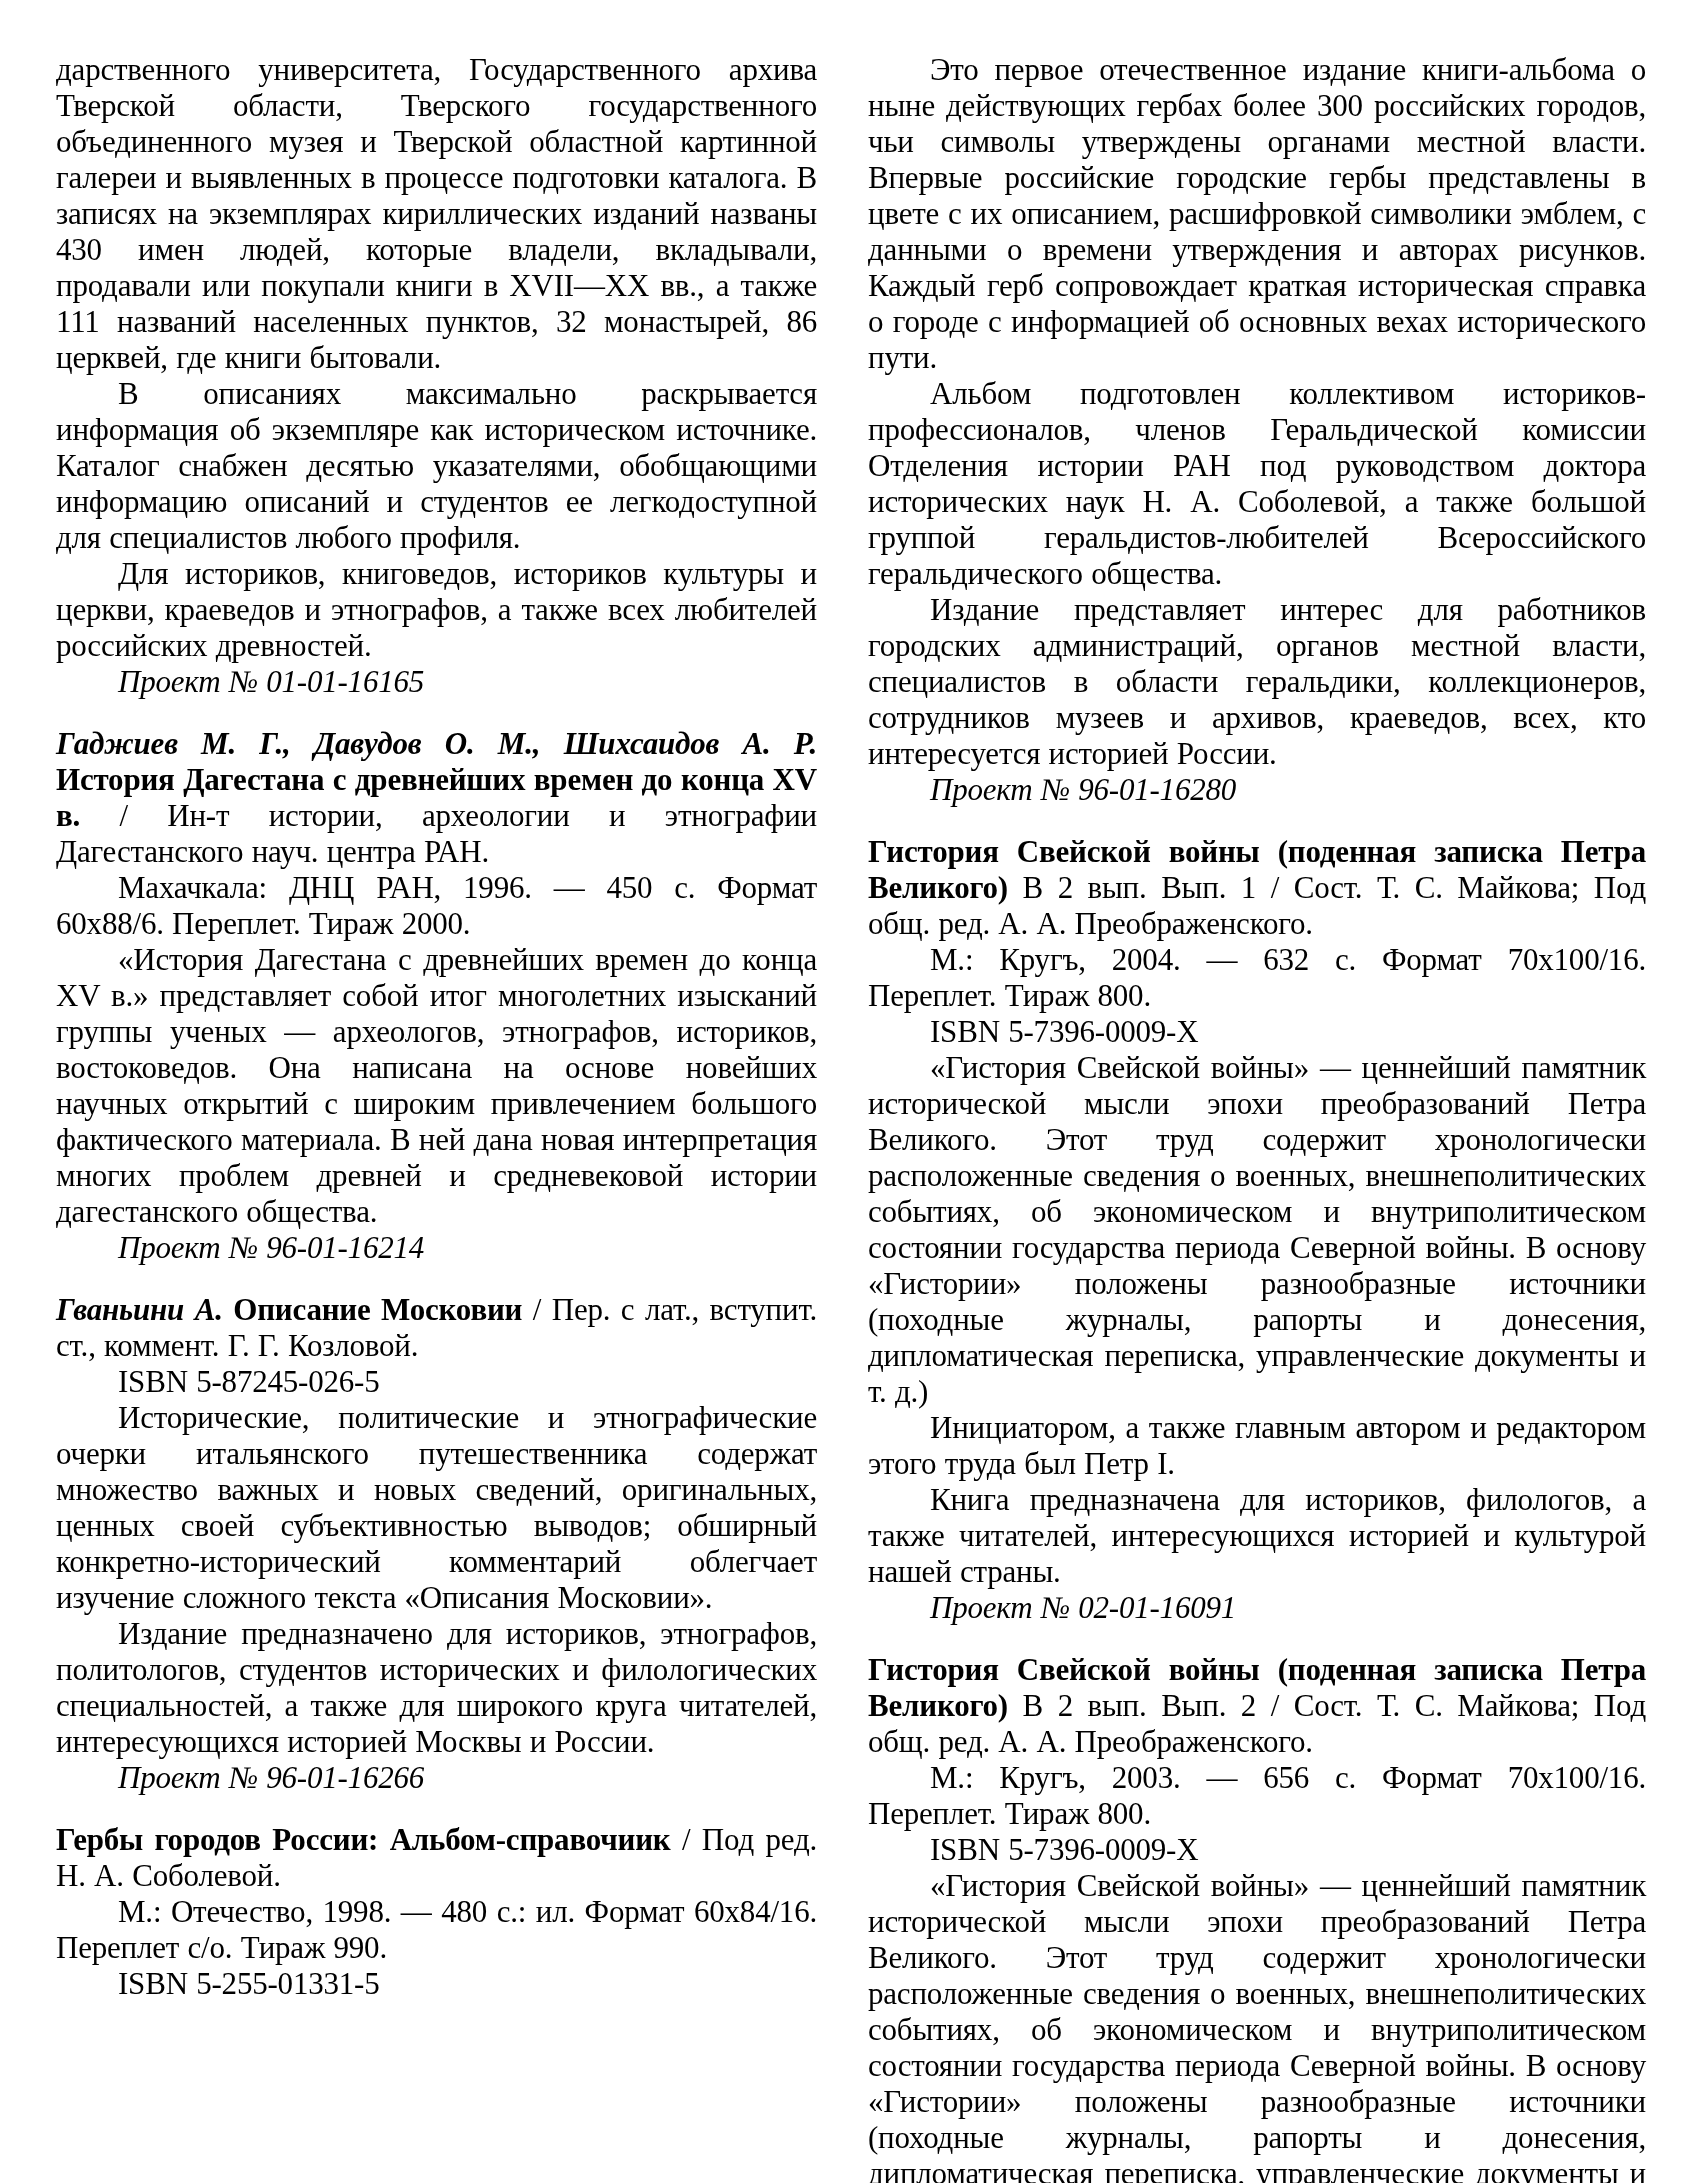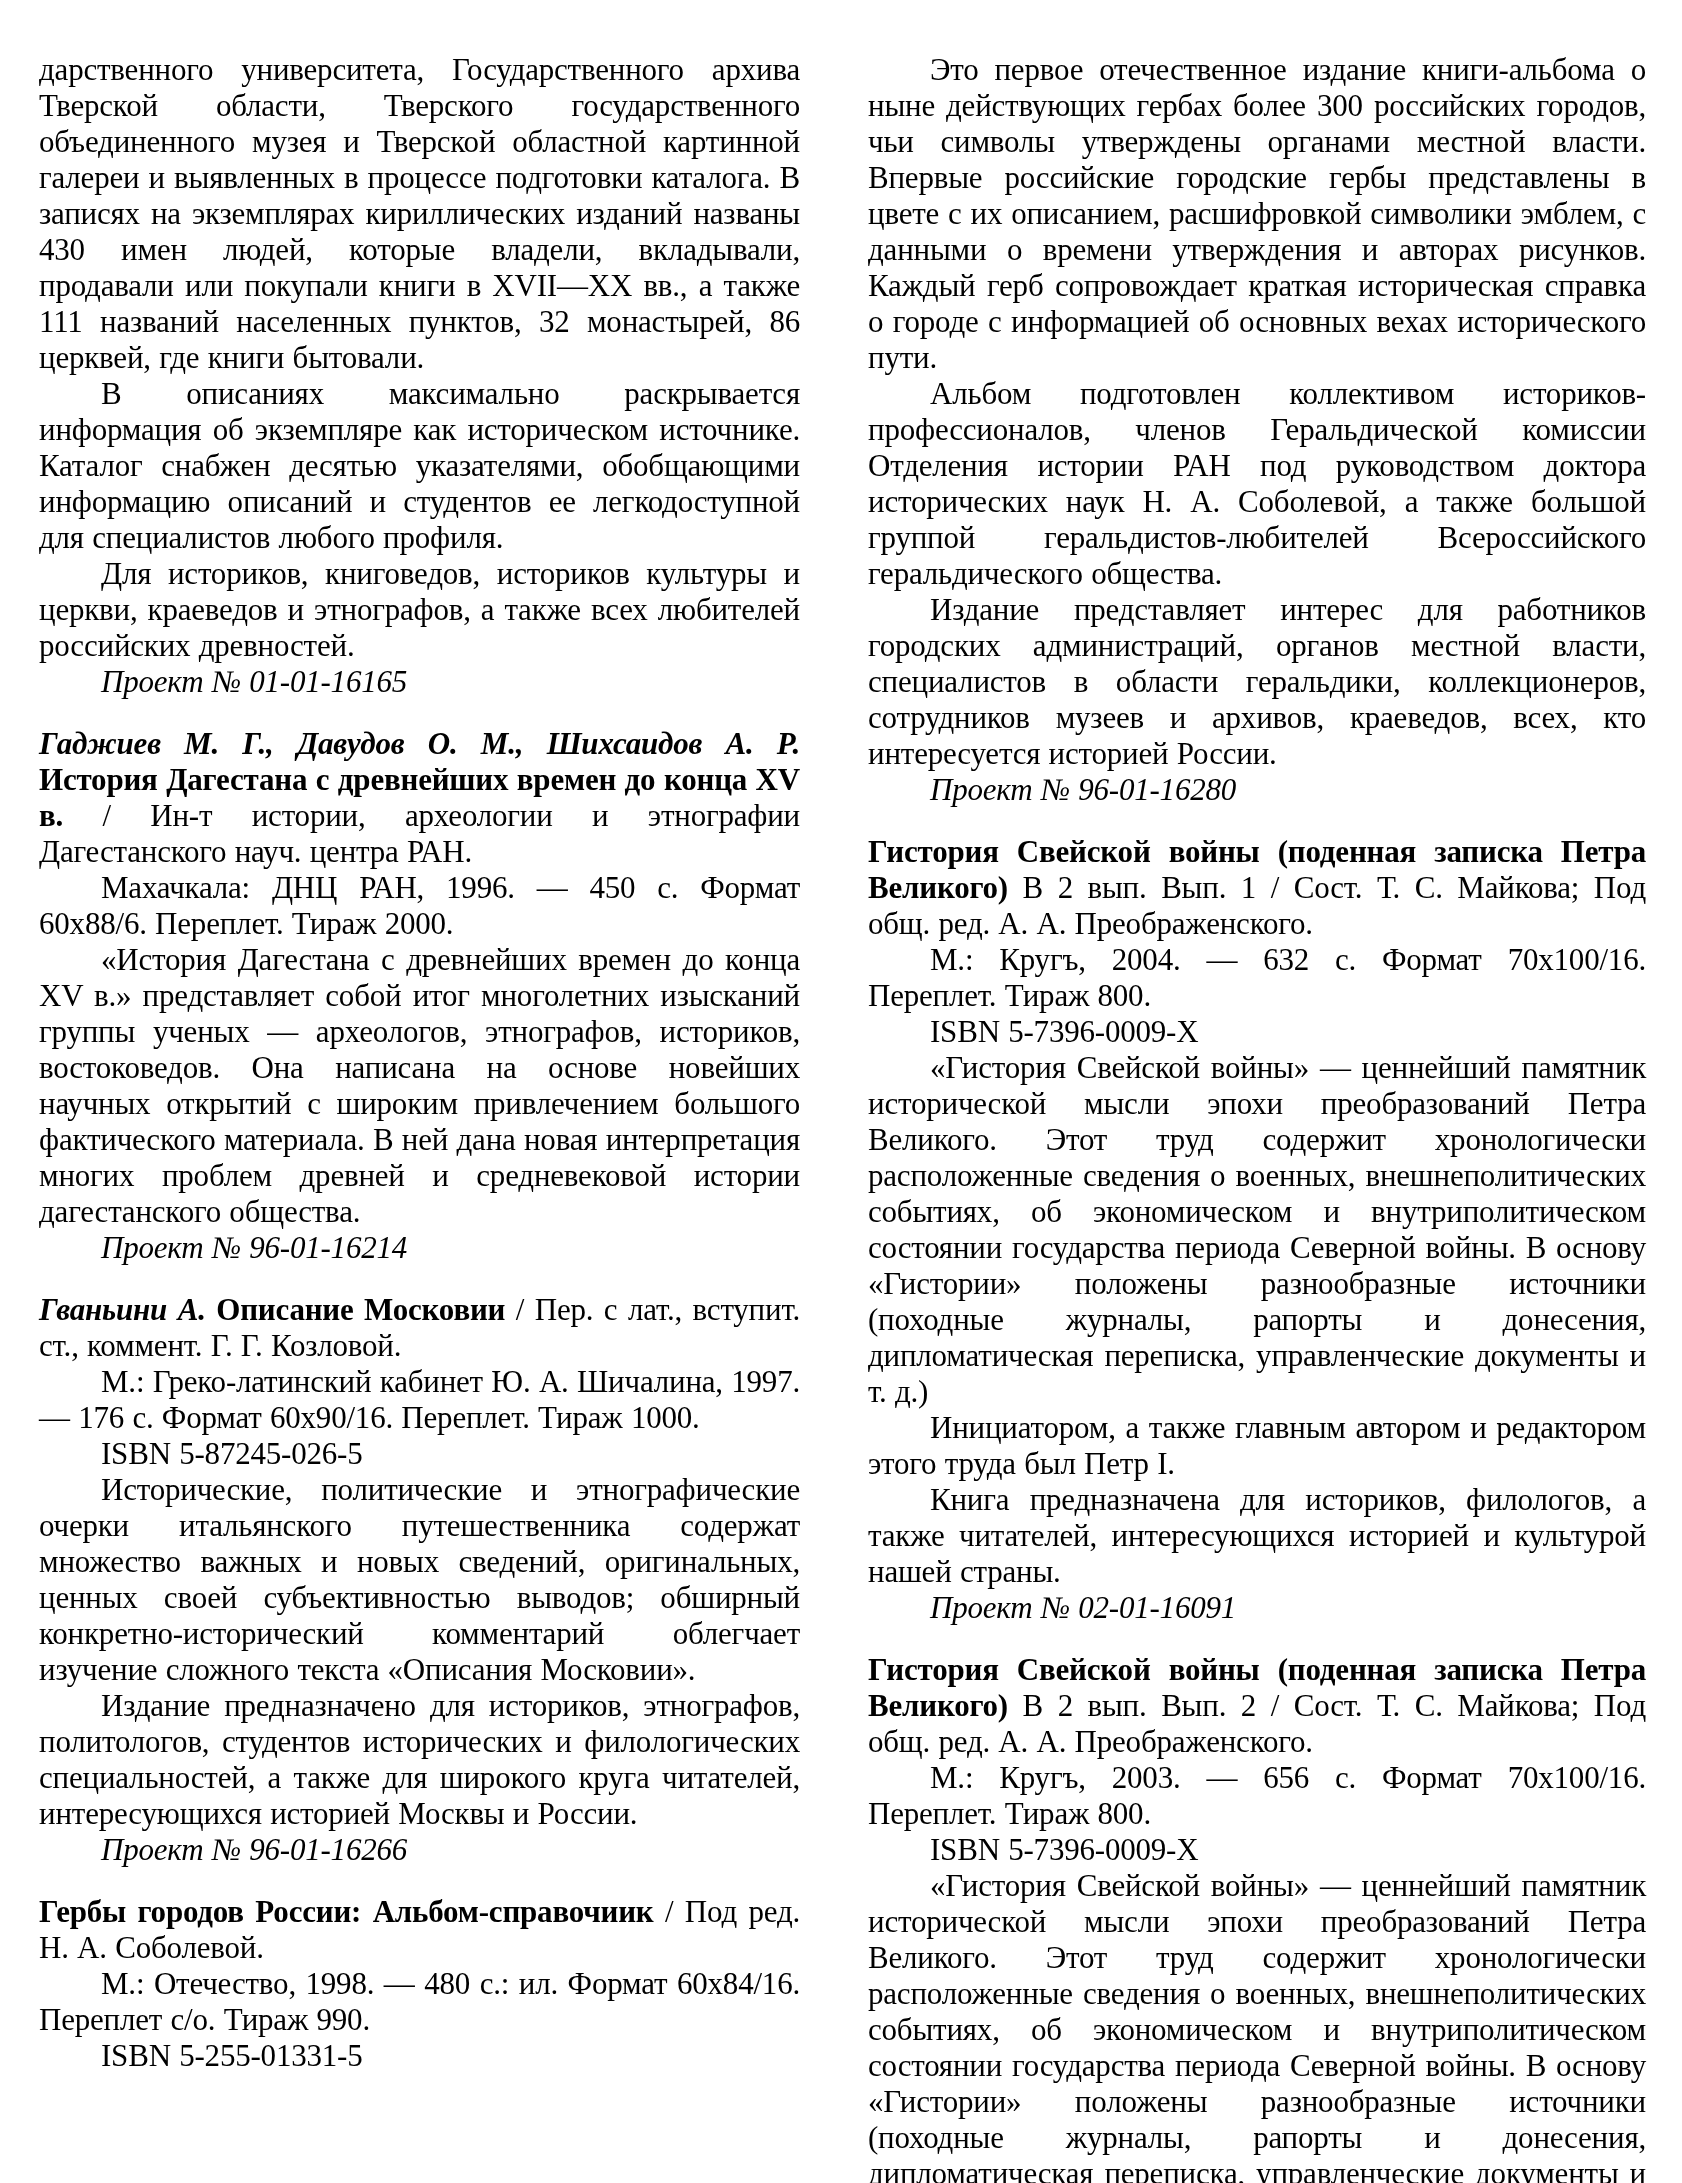--- a/index.html
+++ b/index.html
@@ -13,21 +13,21 @@
     height: 2183px;
     background: #ffffff;
     color: #000000;
     font-family: "Liberation Serif", "DejaVu Serif", serif;
     overflow: hidden;
   }
   .column {
     position: absolute;
     top: 52px;
   }
-  .column-left  { left: 39px;   width: 761px;  }
+  .column-left  { left: 56px;   width: 761px;  }
   .column-right { left: 868px; width: 778px; }
 
   .block {
     margin: 0;
     font-size: 31px;
     line-height: 36px;
     text-align: justify;
     letter-spacing: -0.2px;
     word-spacing: 0.8px;
   }
@@ -47,21 +47,20 @@
   <div class="column column-left">
       <p class="block body"><span class="r">дарственного университета, Государственного архива Тверской области, Тверского государственного объединенного музея и Тверской областной картинной галереи и выявленных в процессе подготовки каталога. В записях на экземплярах кириллических изданий названы 430 имен людей, которые владели, вкладывали, продавали или покупали книги в XVII—XX вв., а также 111 названий населенных пунктов, 32 монастырей, 86 церквей, где книги бытовали.</span></p>
       <p class="block body indent"><span class="r">В описаниях максимально раскрывается информация об экземпляре как историческом источнике. Каталог снабжен десятью указателями, обобщающими информацию описаний и студентов ее легкодоступной для специалистов любого профиля.</span></p>
       <p class="block body indent"><span class="r">Для историков, книговедов, историков культуры и церкви, краеведов и этнографов, а также всех любителей российских древностей.</span></p>
       <p class="block project indent"><span class="i">Проект № 01-01-16165</span></p>
       <p class="block entry"><span class="bi">Гаджиев М. Г., Давудов О. М., Шихсаидов А. Р. </span><span class="b">История Дагестана с древнейших времен до конца XV в.</span><span class="r"> / Ин-т истории, археологии и этнографии Дагестанского науч. центра РАН.</span></p>
       <p class="block body indent"><span class="r">Махачкала: ДНЦ РАН, 1996. — 450 с. Формат 60х88/6. Переплет. Тираж 2000.</span></p>
       <p class="block body indent"><span class="r">«История Дагестана с древнейших времен до конца XV в.» представляет собой итог многолетних изысканий группы ученых — археологов, этнографов, историков, востоковедов. Она написана на основе новейших научных открытий с широким привлечением большого фактического материала. В ней дана новая интерпретация многих проблем древней и средневековой истории дагестанского общества.</span></p>
       <p class="block project indent"><span class="i">Проект № 96-01-16214</span></p>
       <p class="block entry"><span class="bi">Гваньини А. </span><span class="b">Описание Московии</span><span class="r"> / Пер. с лат., вступит. ст., коммент. Г. Г. Козловой.</span></p>
-      <p class="block body indent"><span class="r">М.: Греко-латинский кабинет Ю. А. Шичалина, 1997. — 176 с. Формат 60х90/16. Переплет. Тираж 1000.</span></p>
       <p class="block body indent"><span class="r">ISBN 5-87245-026-5</span></p>
       <p class="block body indent"><span class="r">Исторические, политические и этнографические очерки итальянского путешественника содержат множество важных и новых сведений, оригинальных, ценных своей субъективностью выводов; обширный конкретно-исторический комментарий облегчает изучение сложного текста «Описания Московии».</span></p>
       <p class="block body indent"><span class="r">Издание предназначено для историков, этнографов, политологов, студентов исторических и филологических специальностей, а также для широкого круга читателей, интересующихся историей Москвы и России.</span></p>
       <p class="block project indent"><span class="i">Проект № 96-01-16266</span></p>
       <p class="block entry"><span class="b">Гербы городов России: Альбом-справочиик</span><span class="r"> / Под ред. Н. А. Соболевой.</span></p>
       <p class="block body indent"><span class="r">М.: Отечество, 1998. — 480 с.: ил. Формат 60х84/16. Переплет с/о. Тираж 990.</span></p>
       <p class="block body indent"><span class="r">ISBN 5-255-01331-5</span></p>
     </div>
   <div class="column column-right">
       <p class="block body indent"><span class="r">Это первое отечественное издание книги-альбома о ныне действующих гербах более 300 российских городов, чьи символы утверждены органами местной власти. Впервые российские городские гербы представлены в цвете с их описанием, расшифровкой символики эмблем, с данными о времени утверждения и авторах рисунков. Каждый герб сопровождает краткая историческая справка о городе с информацией об основных вехах исторического пути.</span></p>

